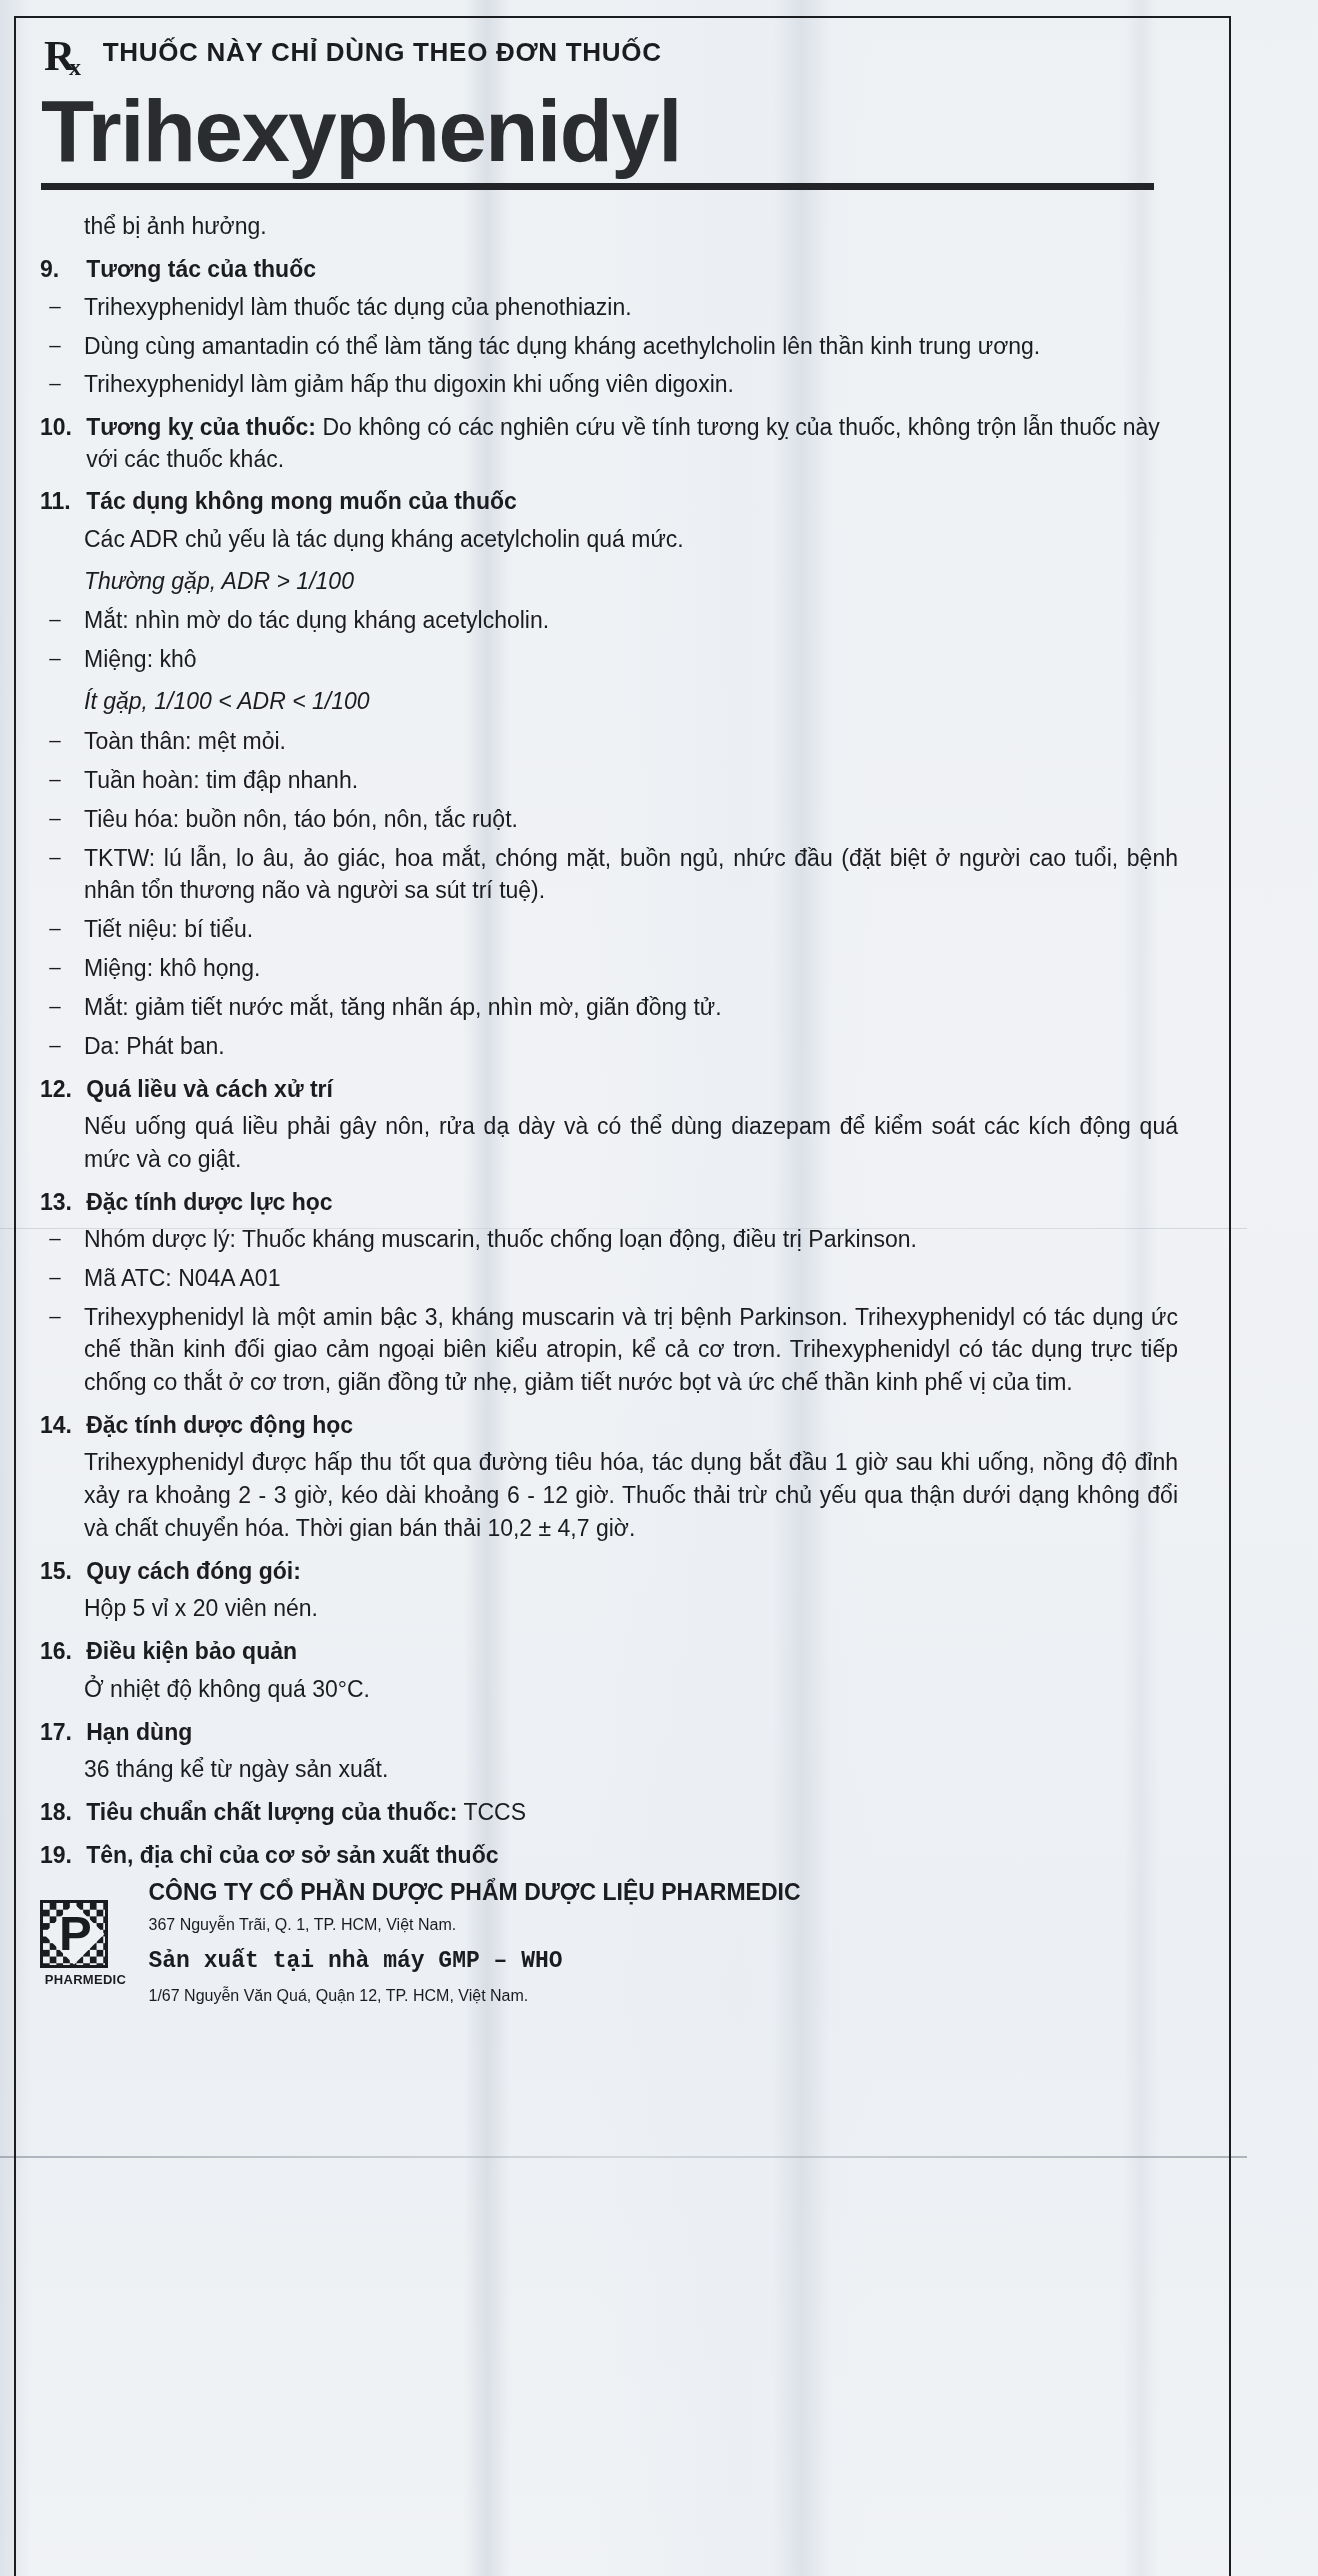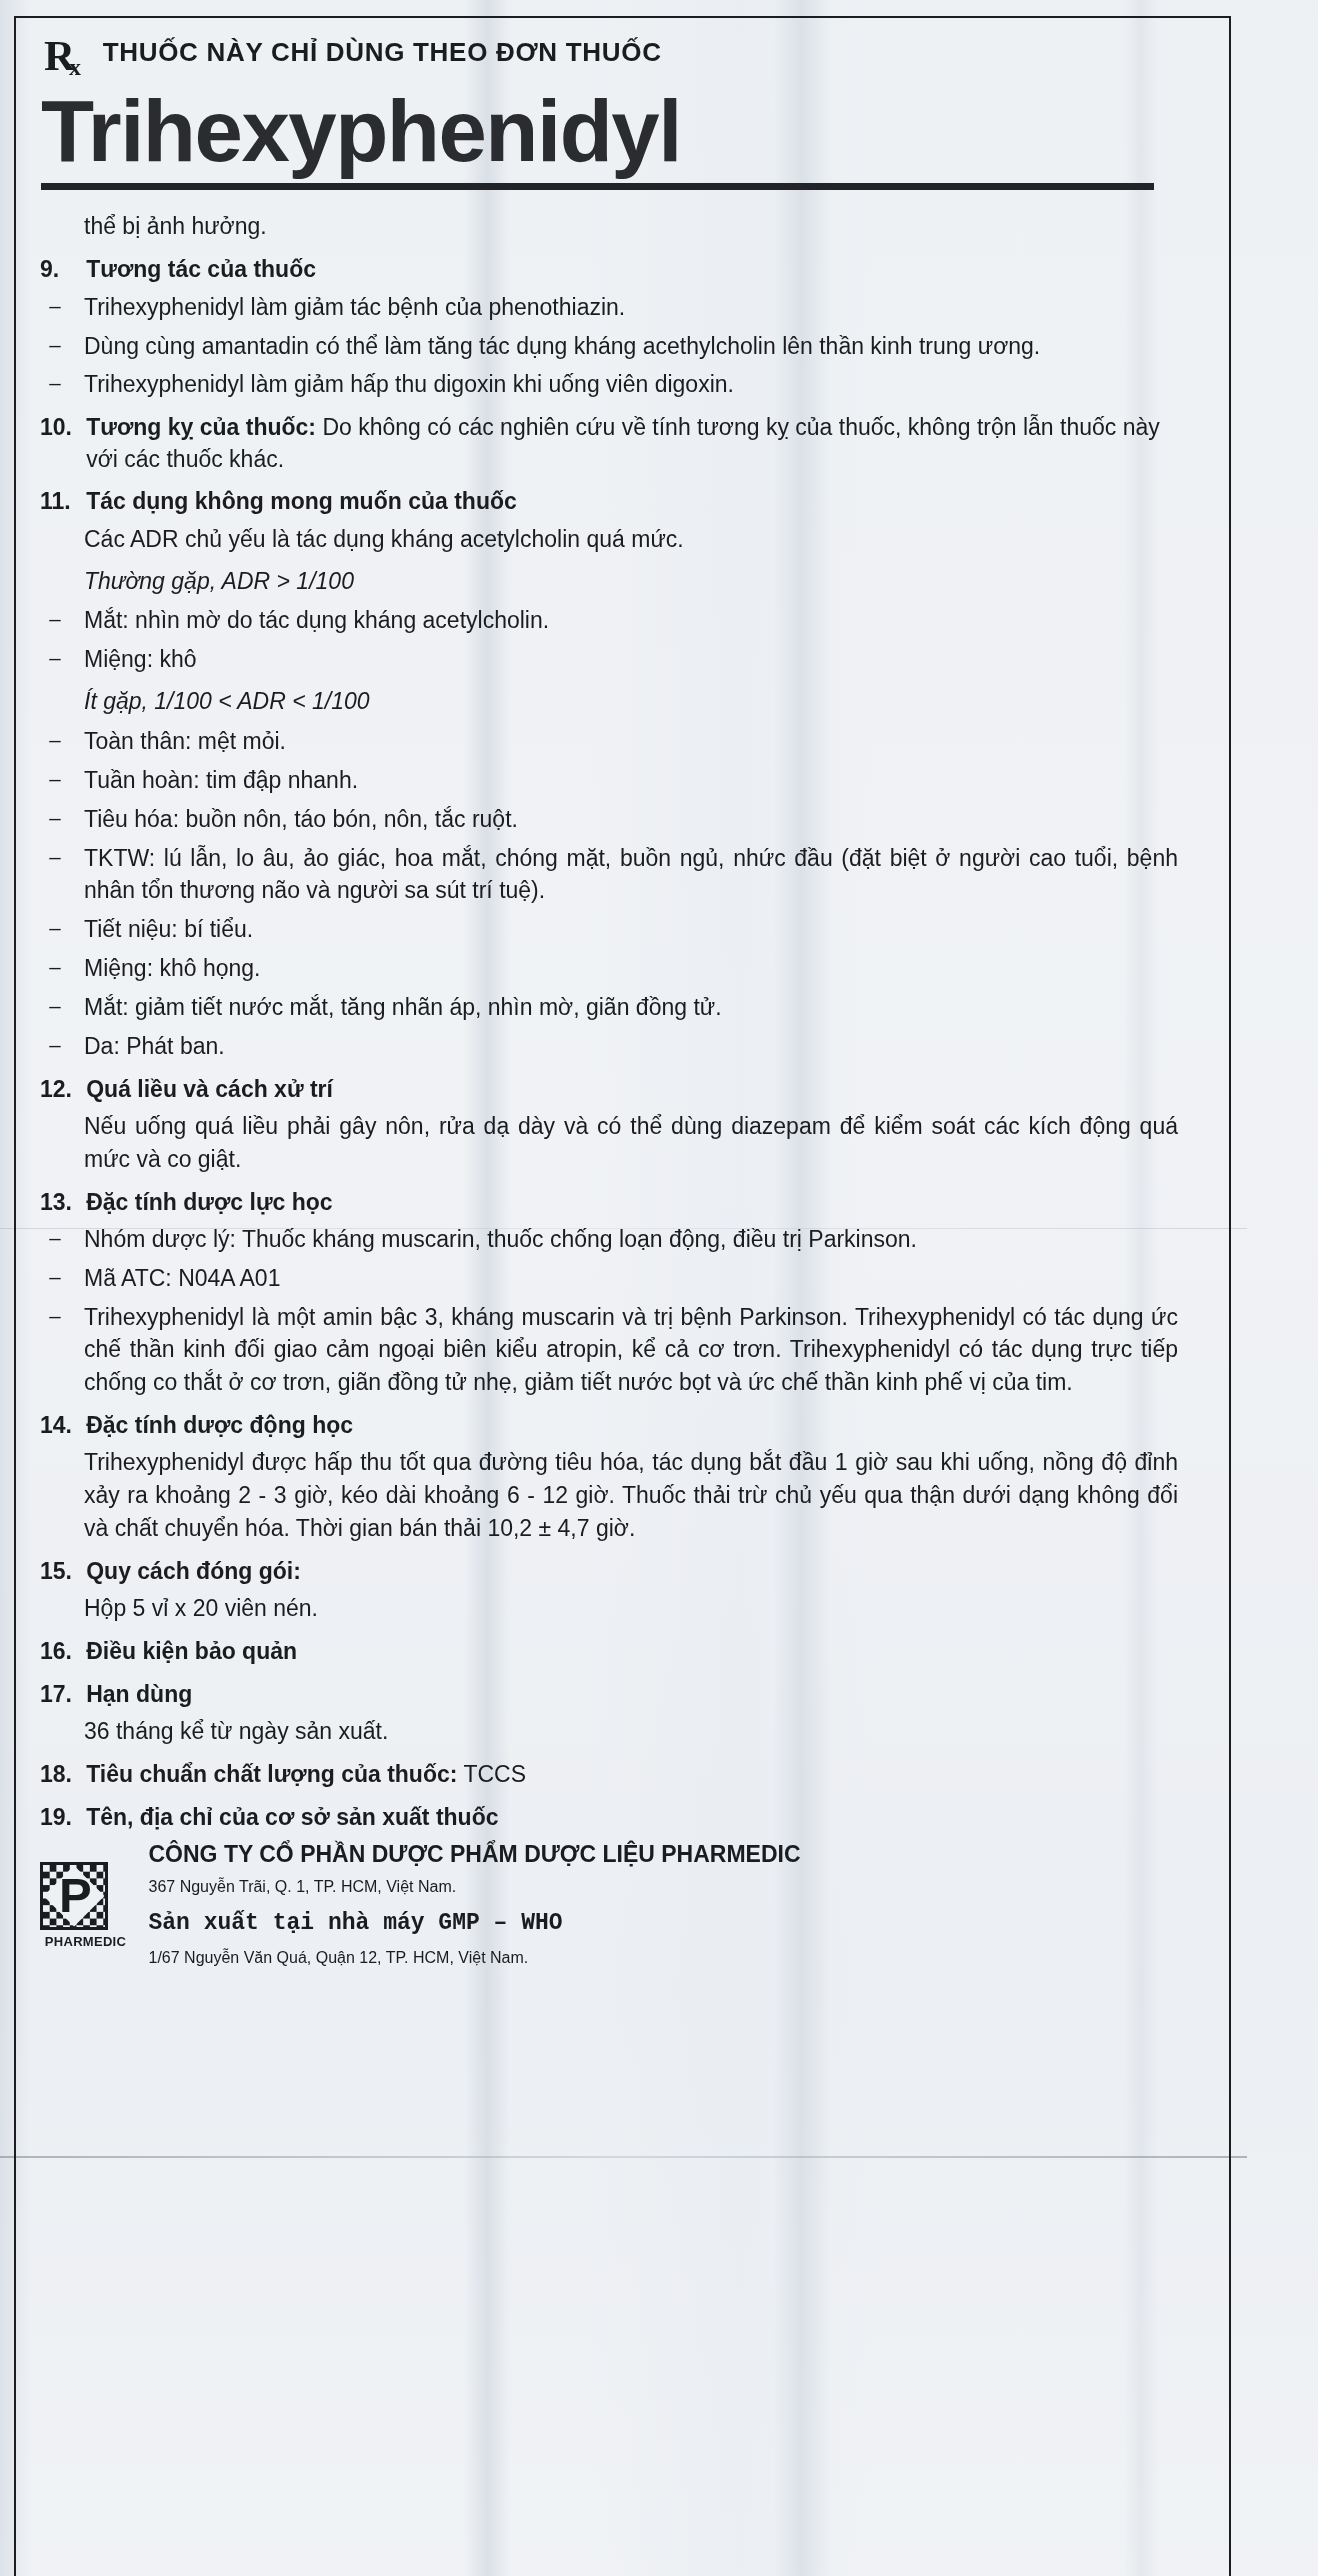--- a/index.html
+++ b/index.html
@@ -219,21 +219,21 @@
 
     <div class="body">
 
       <p class="para indent">thể bị ảnh hưởng.</p>
 
       <div class="sec">
         <span class="num">9.</span>
         <span class="ttl">Tương tác của thuốc</span>
       </div>
       <ul class="dash">
-        <li>Trihexyphenidyl làm giảm tác bệnh của phenothiazin.</li>
+        <li>Trihexyphenidyl làm thuốc tác dụng của phenothiazin.</li>
         <li class="just">Dùng cùng amantadin có thể làm tăng tác dụng kháng acethylcholin lên thần kinh trung ương.</li>
         <li>Trihexyphenidyl làm giảm hấp thu digoxin khi uống viên digoxin.</li>
       </ul>
 
       <div class="sec">
         <span class="num">10.</span>
         <span class="ttl"><span>Tương kỵ của thuốc:</span><span class="norm"> Do không có các nghiên cứu về tính tương kỵ của thuốc, không trộn lẫn thuốc này với các thuốc khác.</span></span>
       </div>
 
       <div class="sec">
@@ -283,20 +283,21 @@
       <div class="sec">
         <span class="num">15.</span>
         <span class="ttl">Quy cách đóng gói:</span>
       </div>
       <p class="para cont">Hộp 5 vỉ x 20 viên nén.</p>
 
       <div class="sec">
         <span class="num">16.</span>
         <span class="ttl">Điều kiện bảo quản</span>
       </div>
+      <p class="para cont">Ở nhiệt độ không quá 30°C.</p>
 
       <div class="sec">
         <span class="num">17.</span>
         <span class="ttl">Hạn dùng</span>
       </div>
       <p class="para cont">36 tháng kể từ ngày sản xuất.</p>
 
       <div class="sec">
         <span class="num">18.</span>
         <span class="ttl"><span>Tiêu chuẩn chất lượng của thuốc:</span><span class="norm"> TCCS</span></span>

